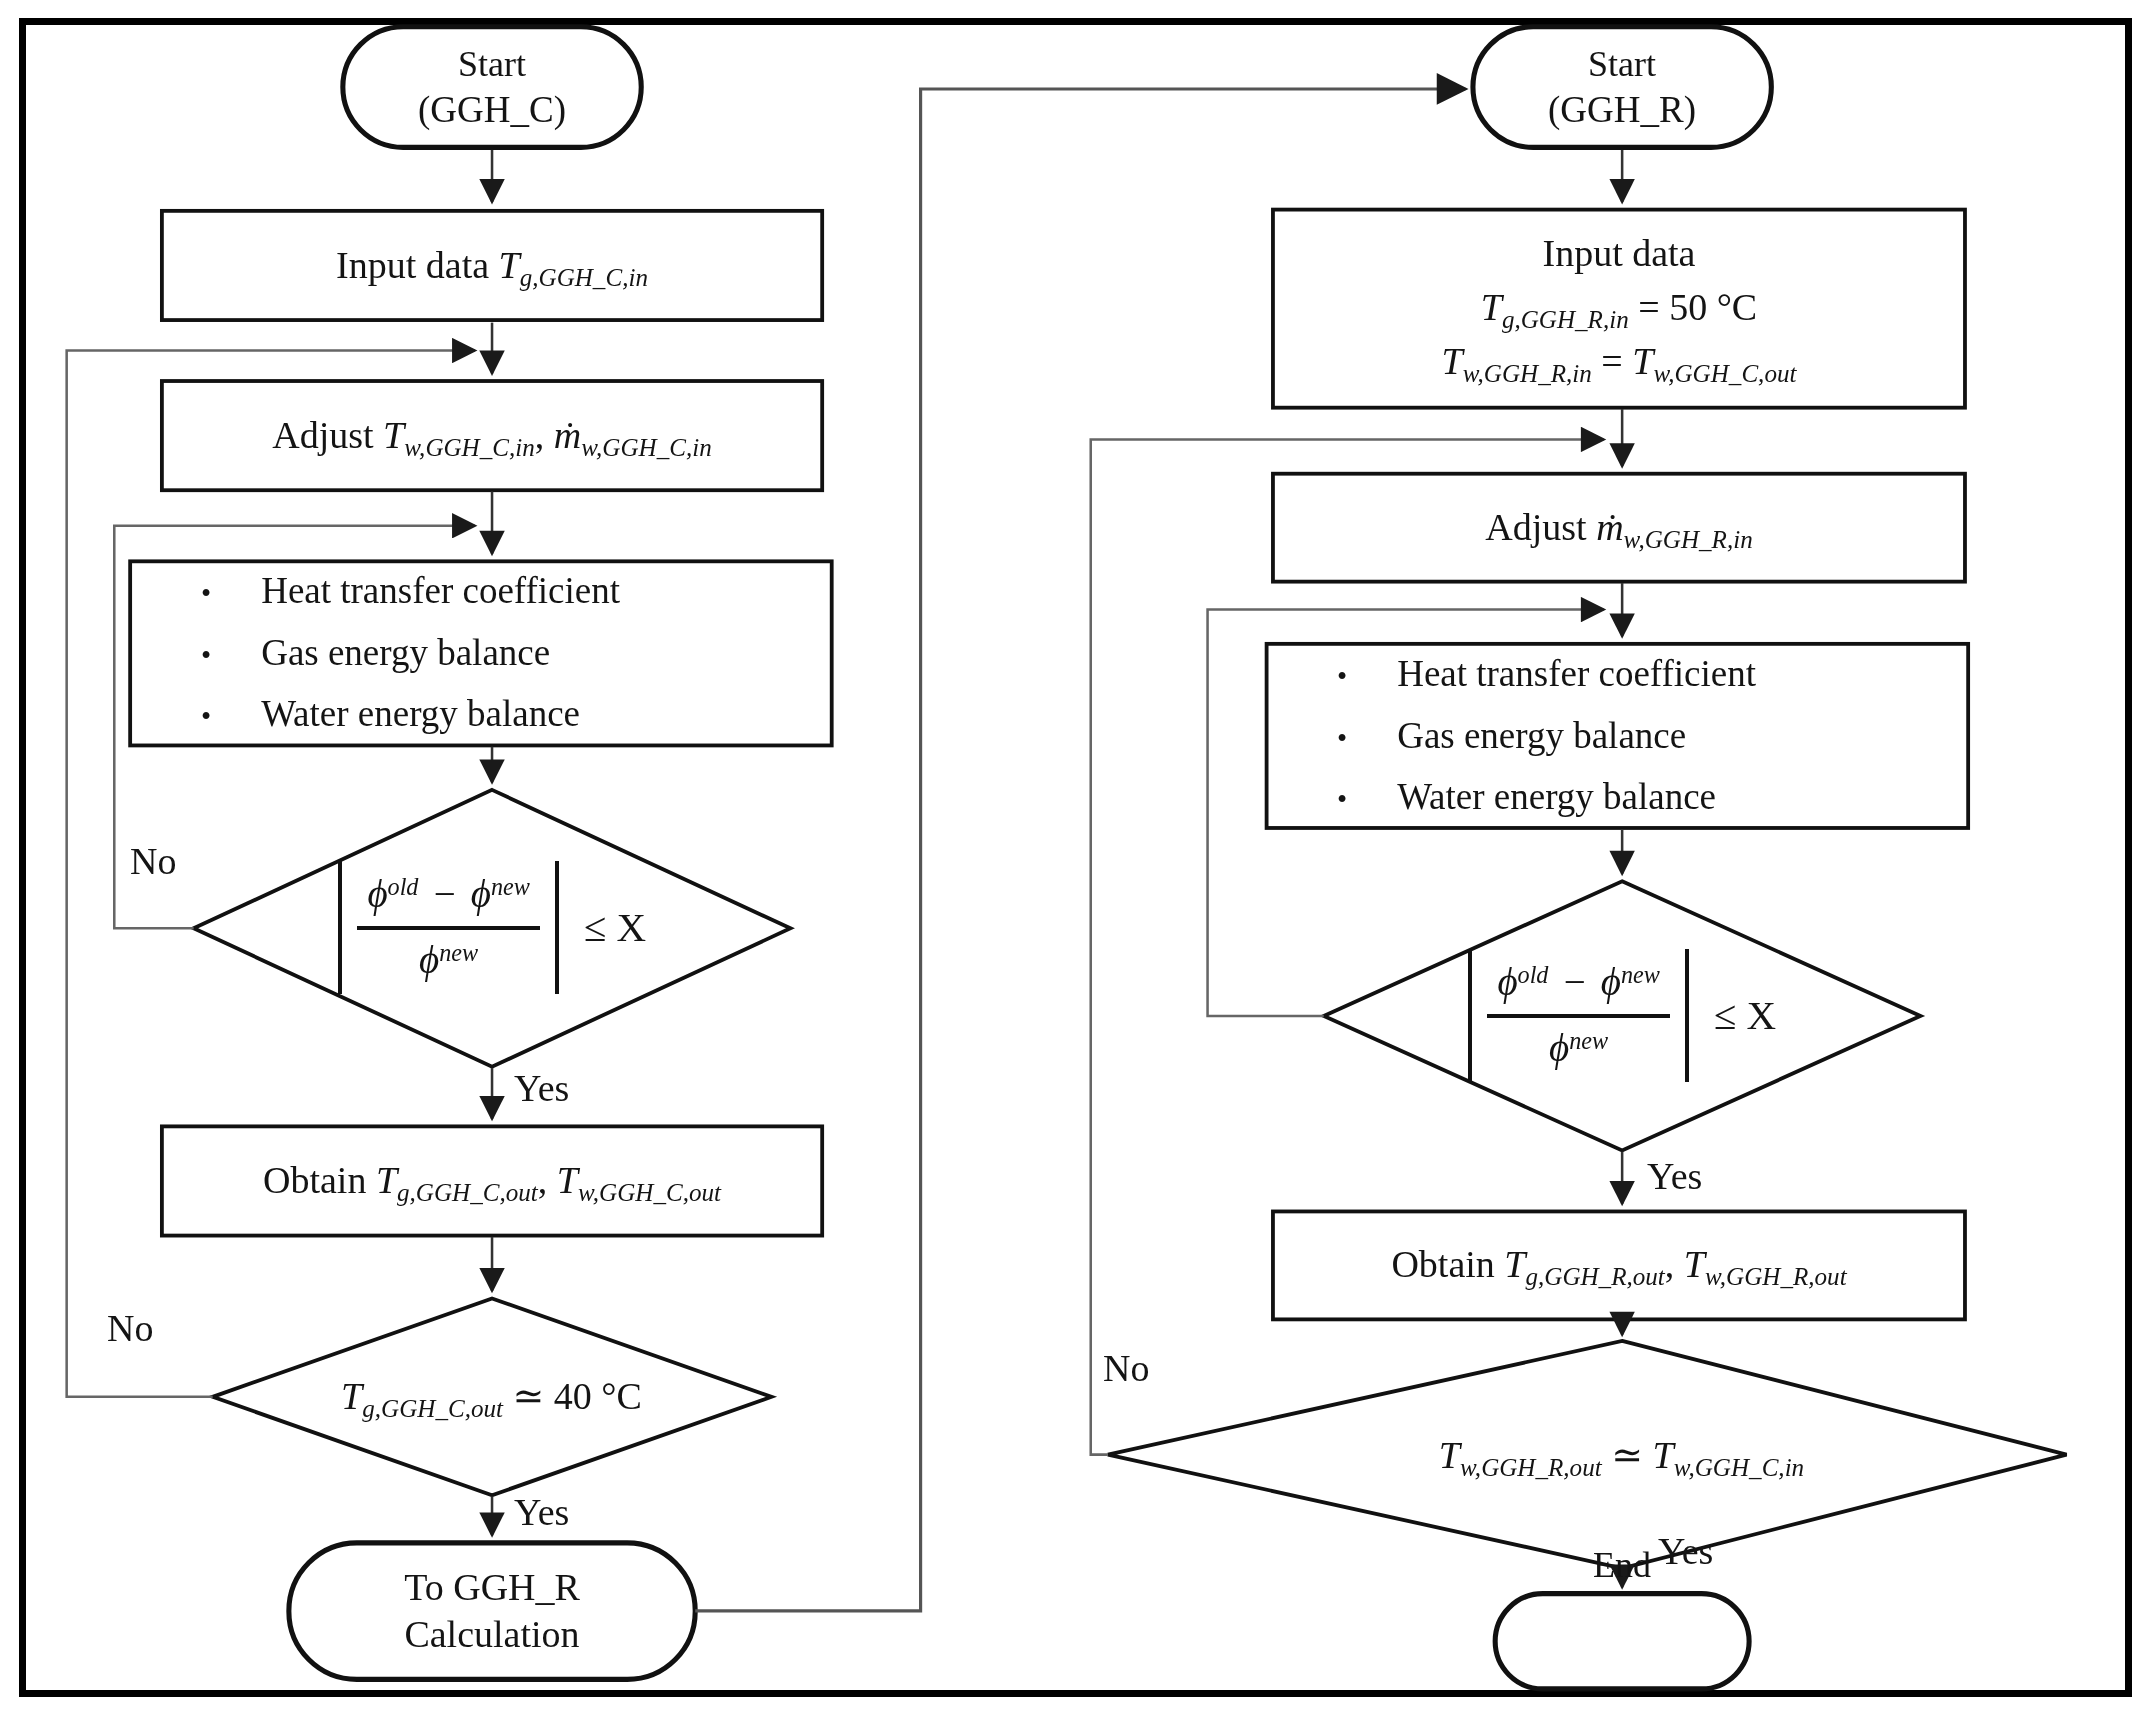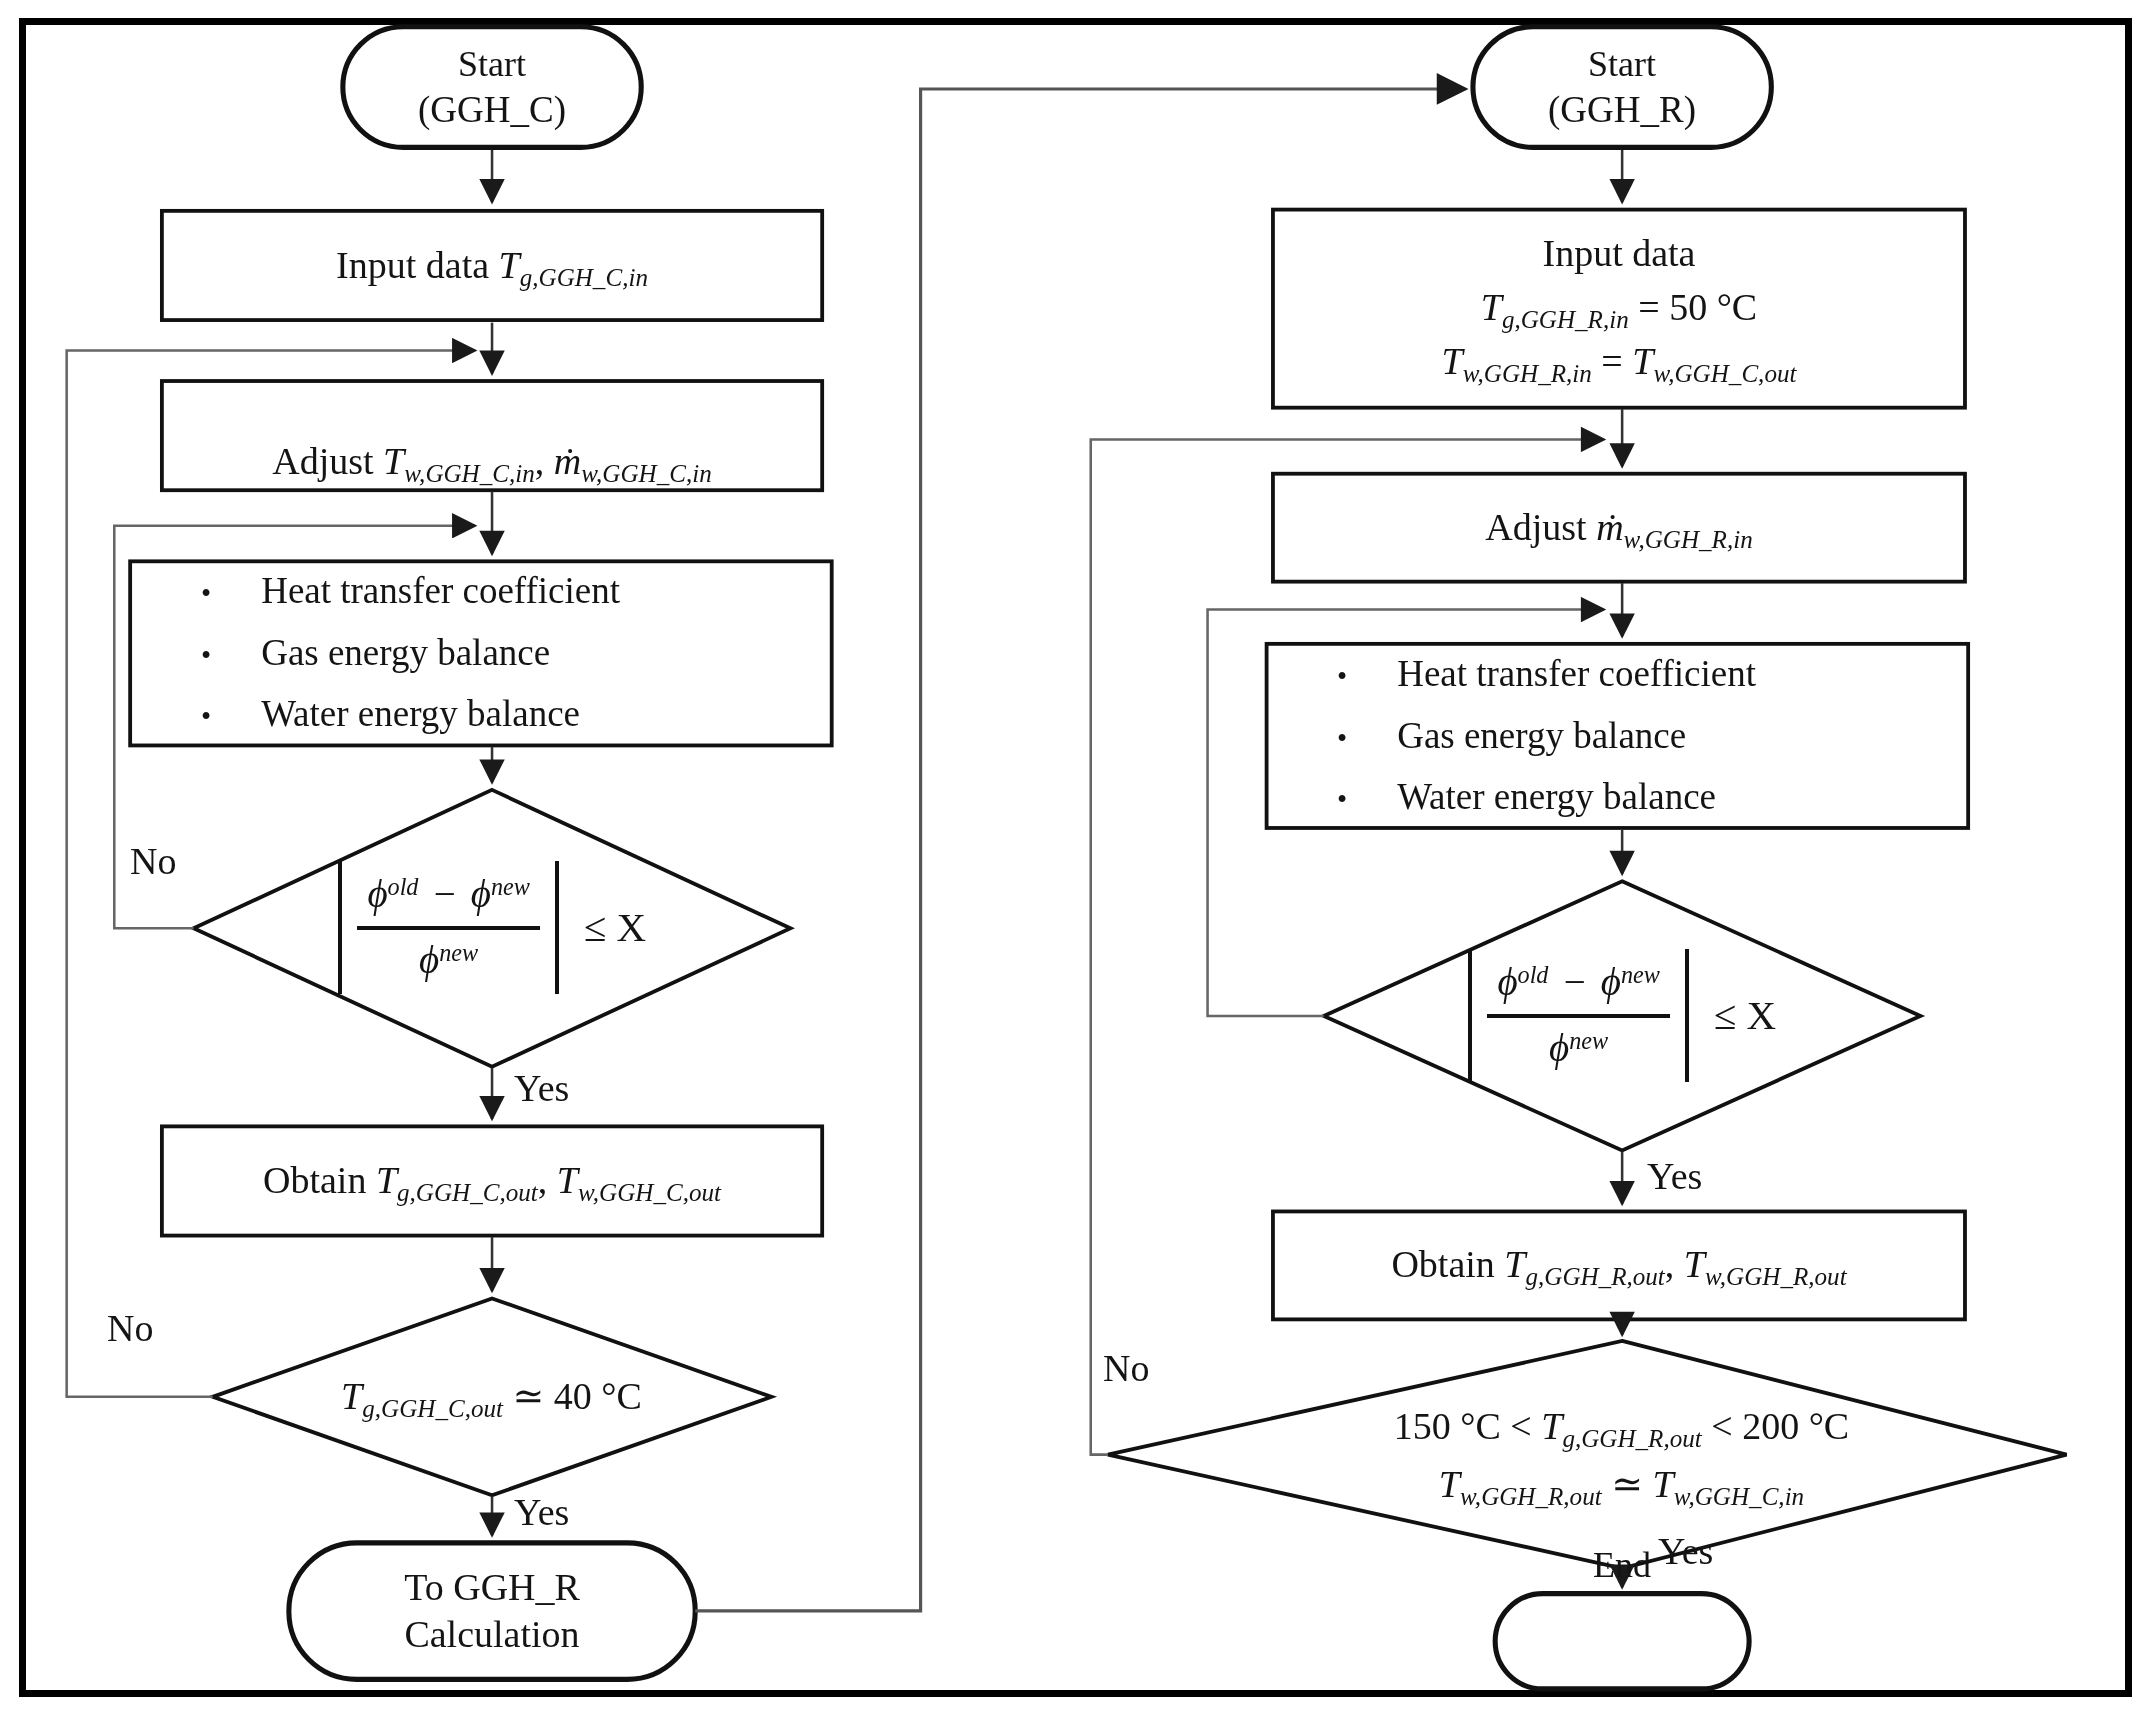--- a/index.html
+++ b/index.html
@@ -86,21 +86,21 @@
 
   <div class="t stack" style="left:343px;top:27px;width:298px;height:121px;">
     <span class="line big">Start</span>
     <span class="line mid">(GGH_C)</span>
   </div>
 
   <div class="t" style="left:162px;top:211px;width:660px;height:109px;">
     <span class="line"><span>Input data </span><span class="v">T</span><sub>g,GGH_C,in</sub></span>
   </div>
 
-  <div class="t" style="left:162px;top:381px;width:660px;height:109px;margin-top:26px;">
+  <div class="t" style="left:162px;top:381px;width:660px;height:109px;">
     <span class="line"><span>Adjust </span><span class="v">T</span><sub>w,GGH_C,in</sub><span>, </span><span class="v">ṁ</span><sub>w,GGH_C,in</sub></span>
   </div>
 
   <div class="t bullets" style="left:130px;top:561px;width:701px;height:184px;">
     <div class="brow">
         <span class="bdot">•</span>
         <span>Heat transfer coefficient</span>
       </div>
     <div class="brow">
         <span class="bdot">•</span>
@@ -178,21 +178,20 @@
       </div>
     </div>
     <div class="cmp">≤ X</div>
   </div>
 
   <div class="t" style="left:1273px;top:1211px;width:692px;height:108px;">
     <span class="line"><span>Obtain </span><span class="v">T</span><sub>g,GGH_R,out</sub><span>, </span><span class="v">T</span><sub>w,GGH_R,out</sub></span>
   </div>
 
   <div class="t stack" style="left:1174px;top:1365px;width:895px;height:181px;gap:10.2px;">
-    <span class="line"><span>150 °C &lt; </span><span class="v">T</span><sub>g,GGH_R,out</sub><span> &lt; 200 °C</span></span>
     <span class="line"><span class="v">T</span><sub>w,GGH_R,out</sub><span> ≃ </span><span class="v">T</span><sub>w,GGH_C,in</sub></span>
   </div>
 
   <div class="t big" style="left:1495px;top:1518px;width:254px;height:95px;">
     <span class="line">End</span>
   </div>
 
   <div class="lab" style="left:1647px;top:1154px;">Yes</div>
   <div class="lab" style="left:1103px;top:1346px;">No</div>
   <div class="lab" style="left:1658px;top:1529px;">Yes</div>

